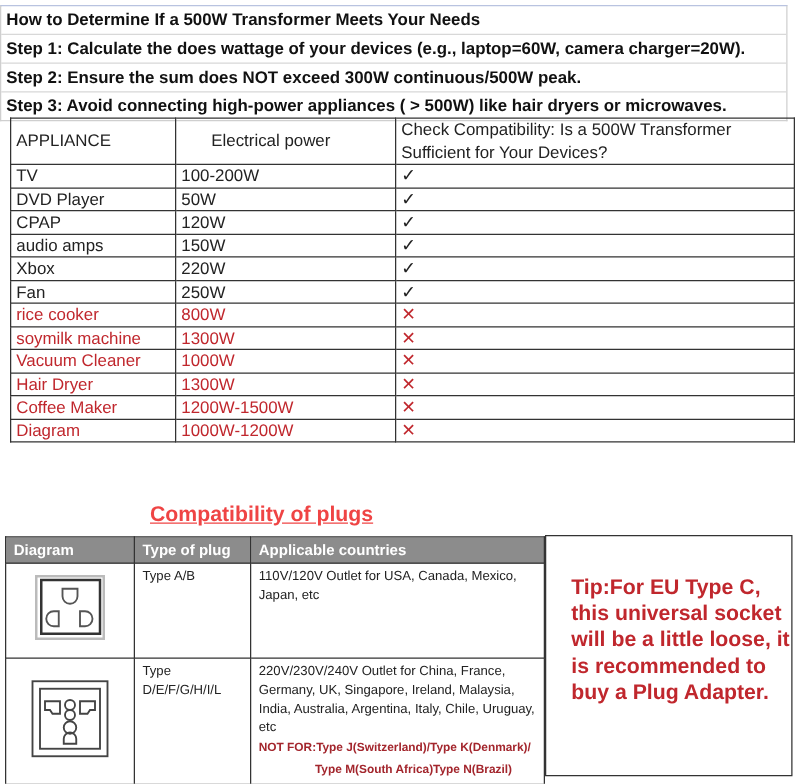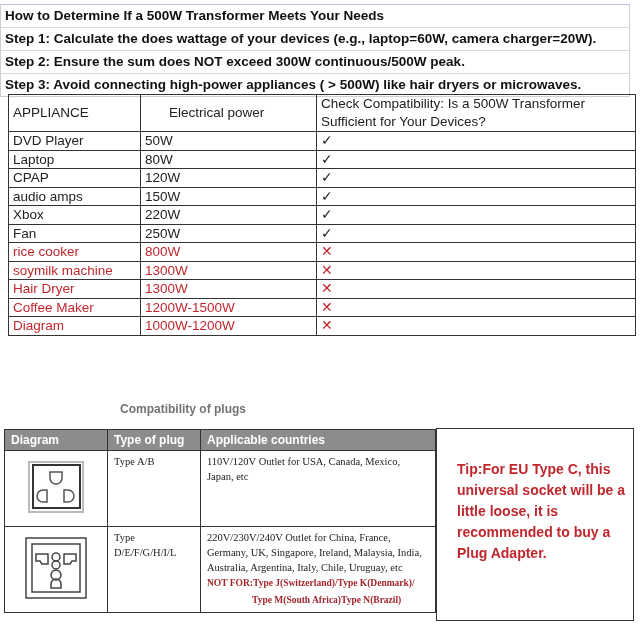--- a/index.html
+++ b/index.html
@@ -6,29 +6,29 @@
   .top { position:absolute; left:0; top:4px; width:628px; border:1px solid #cfcfcf; border-top:1px solid #b9c3e0; }
   .top .row { height:22px; line-height:22px; padding-left:4px; font-weight:bold; font-size:13.5px; color:#111; border-bottom:1px solid #d8d8d8; white-space:nowrap; overflow:hidden; }
   .top .row:last-child { border-bottom:none; }
   table.app { position:absolute; left:8px; top:94px; width:628px; border-collapse:collapse; font-size:13.5px; color:#222; }
   table.app td { border:1px solid #333; padding:0 4px; height:17.5px; line-height:17px; white-space:nowrap; }
   table.app tr.hdr td { height:36px; line-height:18px; vertical-align:middle; }
   table.app tr.hdr td.wrap { white-space:normal; }
   table.app td.c1 { width:123px;margin-left:17px; } table.app td.c2 { width:143px;padding-left:28px; }
   table.app tr.bad td { color:#c0272d; }
   .mark { font-size:14px; }
-  .plugs-title { position:absolute; left:120px; top:402px; font-size:12px; font-weight:bold; color:#737373; }
+  .plugs-title { position:absolute; left:120px; top:402px; font-size:17px; font-weight:bold; color:#ef4444;text-decoration:underline; }
   table.plugs { position:absolute; left:4px; top:429px; width:432px; border-collapse:collapse; font-size:10.5px; color:#222; }
   table.plugs td, table.plugs th { border:1px solid #333; vertical-align:top; }
   table.plugs th { background:#8c8c8c; color:#fff; text-align:left; font-size:12px; font-weight:bold; height:20px; padding:0 6px; vertical-align:middle; }
-  table.plugs td { padding:3px 6px; line-height:15px;font-family:Liberation Serif, serif; }
+  table.plugs td { padding:3px 6px; line-height:15px; }
   .nf { color:#a3262d; font-weight:bold; font-size:9.5px; line-height:17px; }
   .nf2 { padding-left:45px; }
   .tip { position:absolute; left:436px; top:428px; width:198px; height:193px; border:1px solid #333; box-sizing:border-box; }
-  .tip div { position:absolute; left:20px; top:30px; width:178px; color:#c0272d; font-weight:bold; font-size:14px; line-height:21px; }
+  .tip div { position:absolute; left:20px; top:30px; width:178px; color:#c0272d; font-weight:bold; font-size:17px; line-height:21px; }
 </style>
 </head>
 <body>
 
 <div class="top">
   <div class="row">How to Determine If a 500W Transformer Meets Your Needs</div>
   <div class="row">Step 1: Calculate the does wattage of your devices (e.g., laptop=60W, camera charger=20W).</div>
   <div class="row">Step 2: Ensure the sum does NOT exceed 300W continuous/500W peak.</div>
   <div class="row">Step 3: Avoid connecting high-power appliances ( &gt; 500W) like hair dryers or microwaves.</div>
 </div>
@@ -36,27 +36,27 @@
 <table class="app">
   <tbody>
       <tr class="hdr">
     <td class="c1">APPLIANCE</td>
     <td class="c2">Electrical power</td>
     <td class="wrap">Check Compatibility: Is a 500W Transformer Sufficient for Your Devices?</td>
   </tr>
   </tbody>
     <tbody id="app-body">
       <tr>
-        <td>DVD Player</td>
-        <td>50W</td>
+        <td>TV</td>
+        <td>100-200W</td>
         <td class="mark">✓</td>
       </tr>
       <tr>
-        <td>Laptop</td>
-        <td>80W</td>
+        <td>DVD Player</td>
+        <td>50W</td>
         <td class="mark">✓</td>
       </tr>
       <tr>
         <td>CPAP</td>
         <td>120W</td>
         <td class="mark">✓</td>
       </tr>
       <tr>
         <td>audio amps</td>
         <td>150W</td>
@@ -73,20 +73,25 @@
         <td class="mark">✓</td>
       </tr>
       <tr class="bad">
         <td>rice cooker</td>
         <td>800W</td>
         <td class="mark">✕</td>
       </tr>
       <tr class="bad">
         <td>soymilk machine</td>
         <td>1300W</td>
+        <td class="mark">✕</td>
+      </tr>
+      <tr class="bad">
+        <td>Vacuum Cleaner</td>
+        <td>1000W</td>
         <td class="mark">✕</td>
       </tr>
       <tr class="bad">
         <td>Hair Dryer</td>
         <td>1300W</td>
         <td class="mark">✕</td>
       </tr>
       <tr class="bad">
         <td>Coffee Maker</td>
         <td>1200W-1500W</td>

